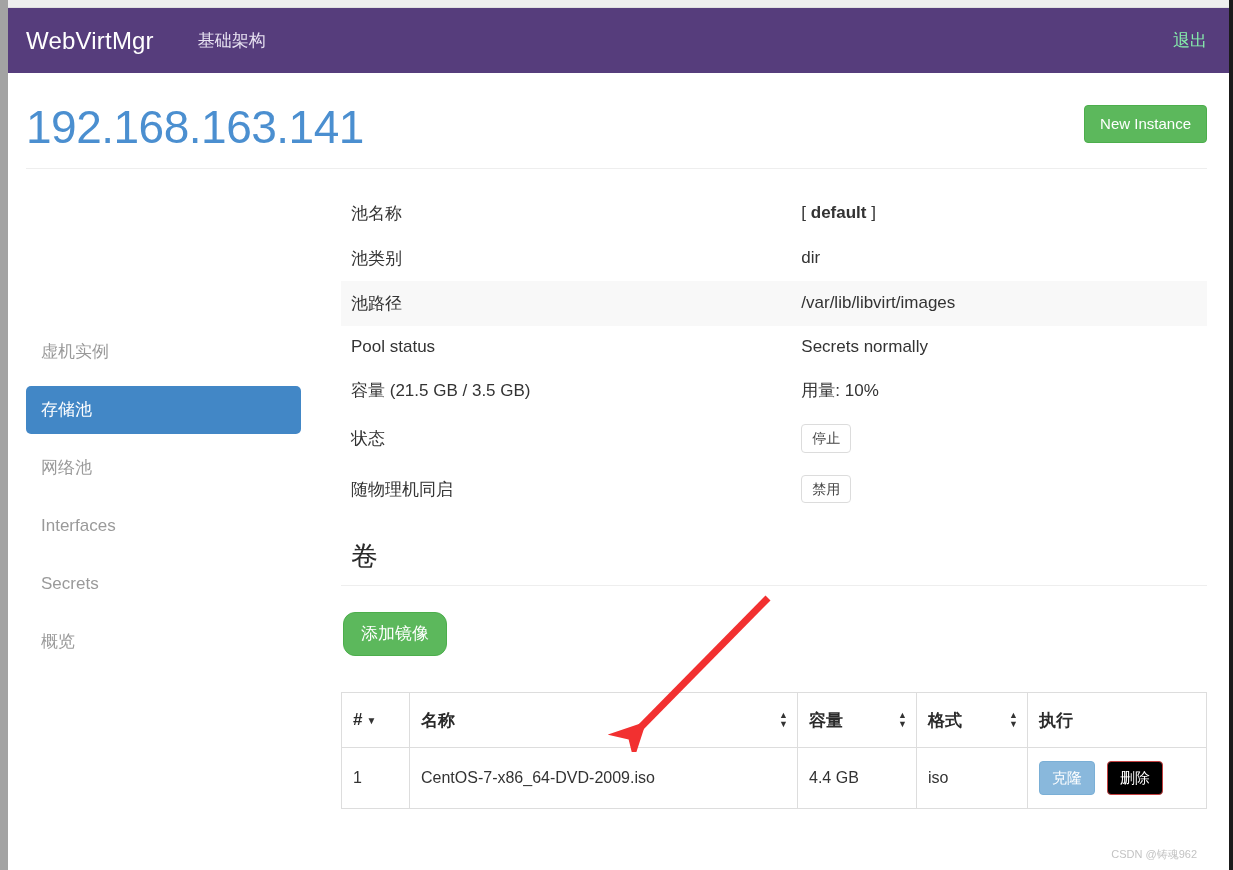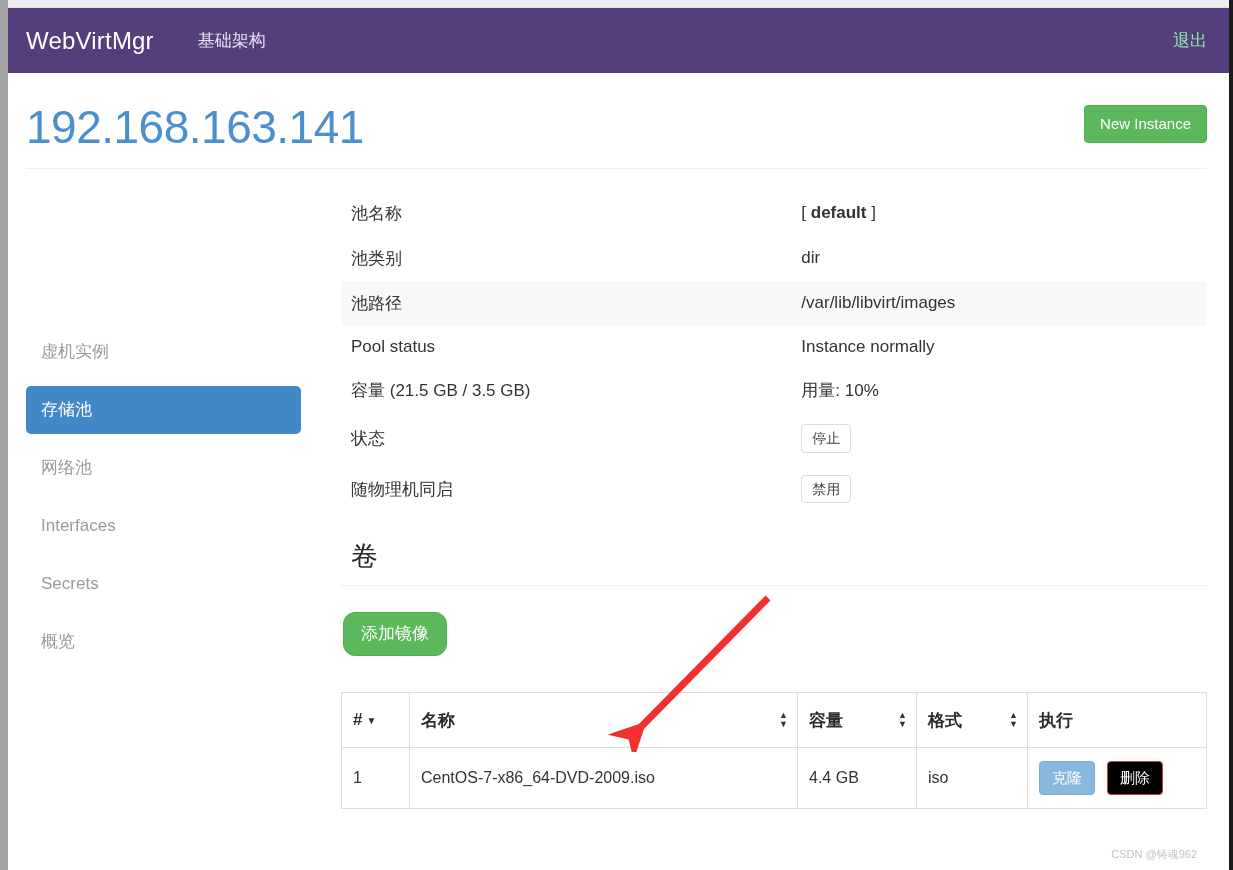--- a/index.html
+++ b/index.html
@@ -322,21 +322,21 @@
             <tr>
               <td class="kv-key">池类别</td>
               <td class="kv-val">dir</td>
             </tr>
             <tr class="striped">
               <td class="kv-key">池路径</td>
               <td class="kv-val">/var/lib/libvirt/images</td>
             </tr>
             <tr>
               <td class="kv-key">Pool status</td>
-              <td class="kv-val">Instance normally</td>
+              <td class="kv-val">Secrets normally</td>
             </tr>
             <tr>
               <td class="kv-key">容量 (21.5 GB / 3.5 GB)</td>
               <td class="kv-val">用量: 10%</td>
             </tr>
             <tr>
               <td class="kv-key">状态</td>
               <td class="kv-val">
                 <span class="btn-mini">停止</span>
               </td>

